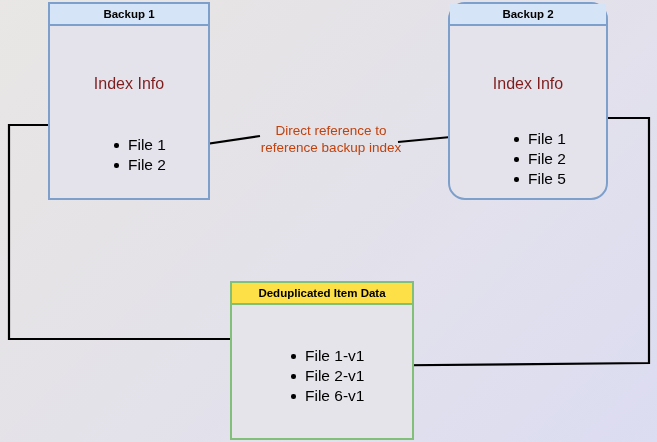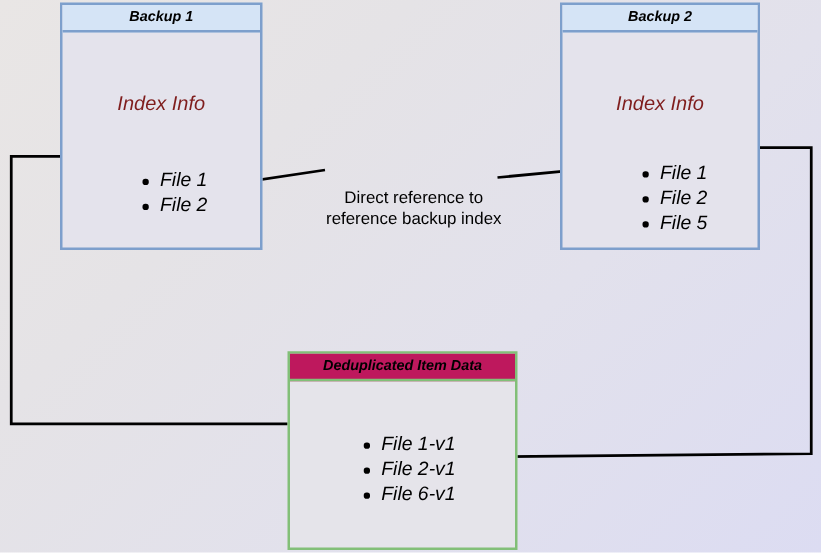--- a/index.html
+++ b/index.html
@@ -29,21 +29,20 @@
     pointer-events: none;
   }
 
   
   .node {
     position: absolute;
     box-sizing: border-box;
     border-style: solid;
     border-width: 2px;
     background: #e6e5ea;
-    font-style: italic;
   }
   .node-header {
     box-sizing: border-box;
     height: 22px;
     line-height: 20px;
     text-align: center;
     font-size: 11.5px;
     font-weight: bold;
     color: #000000;
     border-bottom-style: solid;
@@ -60,21 +59,21 @@
   }
   .node.blue .node-header {
     background: #d5e4f6;
     border-bottom-color: #7d9fcc;
   }
   .node.green {
     border-color: #82bf78;
     background: #e5e4ea;
   }
   .node.green .node-header {
-    background: #be185d;
+    background: #fde047;
     border-bottom-color: #82bf78;
   }
 
   .node-caption {
     position: absolute;
     width: 100%;
     text-align: center;
     font-size: 16px;
     color: #7f1d1d;
   }
@@ -103,23 +102,22 @@
     border-radius: 50%;
     background: #000000;
   }
 
   
   .edge-label {
     position: absolute;
     text-align: center;
     font-size: 13.5px;
     line-height: 17px;
-    color: #000000;
+    color: #c2410c;
     white-space: nowrap;
-    margin-top: 27px;
   }
   .edge-label span { display: block; }
 </style>
 </head>
 <body>
 
 <div id="canvas">
 
   <svg id="connectors" viewBox="0 0 657 442" width="657" height="442">
     <defs>
@@ -149,21 +147,21 @@
     <div class="node-header">Backup 1</div>
     <div class="node-body">
       <div class="node-caption" style="top:49px;">Index Info</div>
       <ul class="file-list" style="left:46px; top:93px;">
         <li>File 1</li>
         <li>File 2</li>
       </ul>
     </div>
   </div>
 
-  <div class="node blue" style="left:448px; top:2px; width:160px; height:198px;">
+  <div class="node blue" style="left:448px; top:2px; width:160px; height:198px;border-radius:17px;">
     <div class="node-header">Backup 2</div>
     <div class="node-body">
       <div class="node-caption" style="top:49px;">Index Info</div>
       <ul class="file-list" style="left:46px; top:87px;">
         <li>File 1</li>
         <li>File 2</li>
         <li>File 5</li>
       </ul>
     </div>
   </div>

